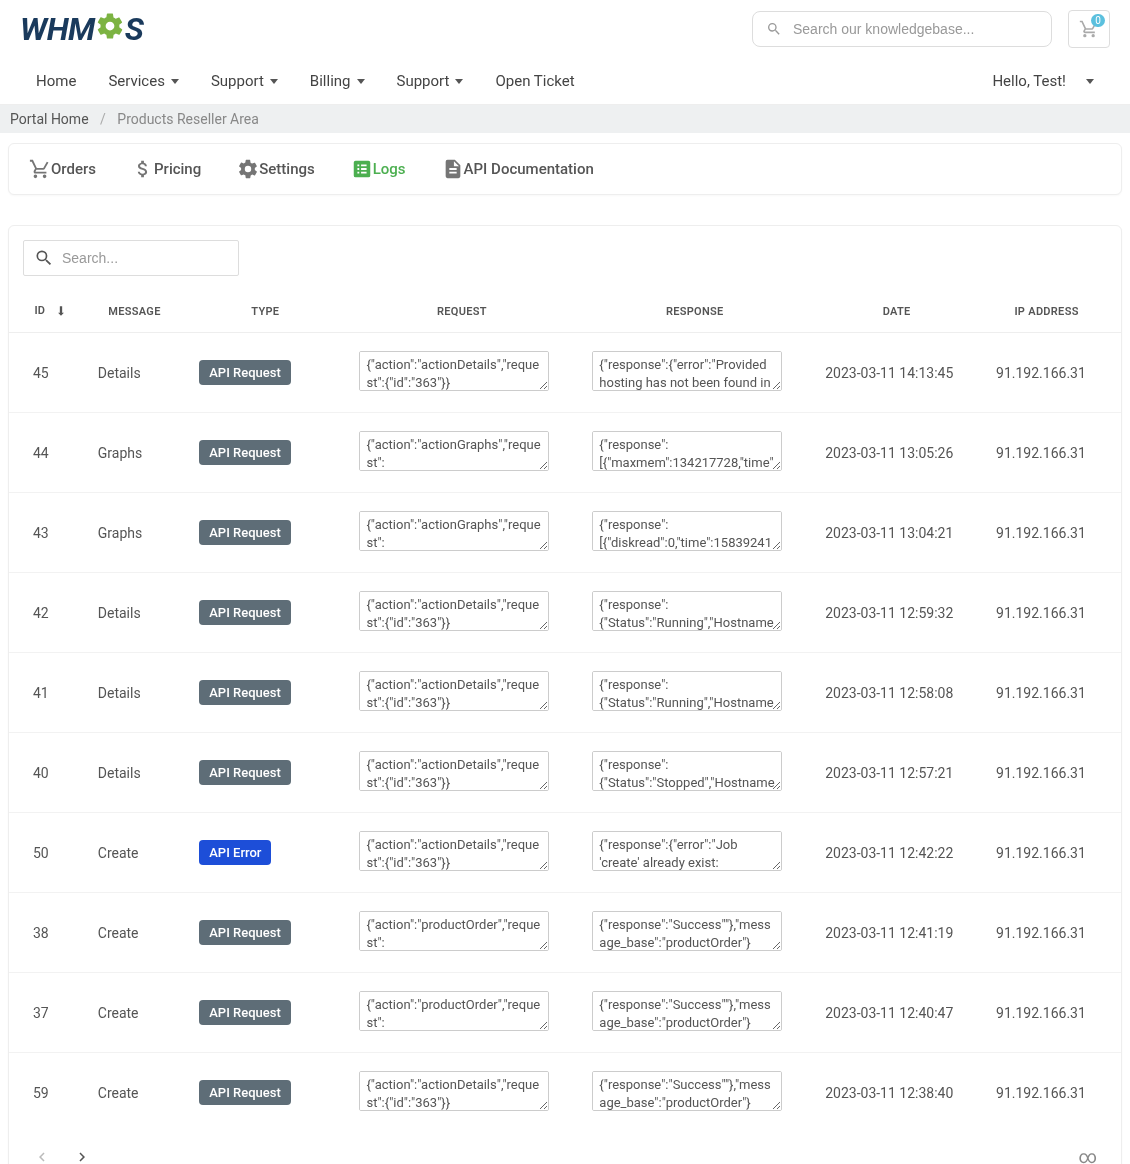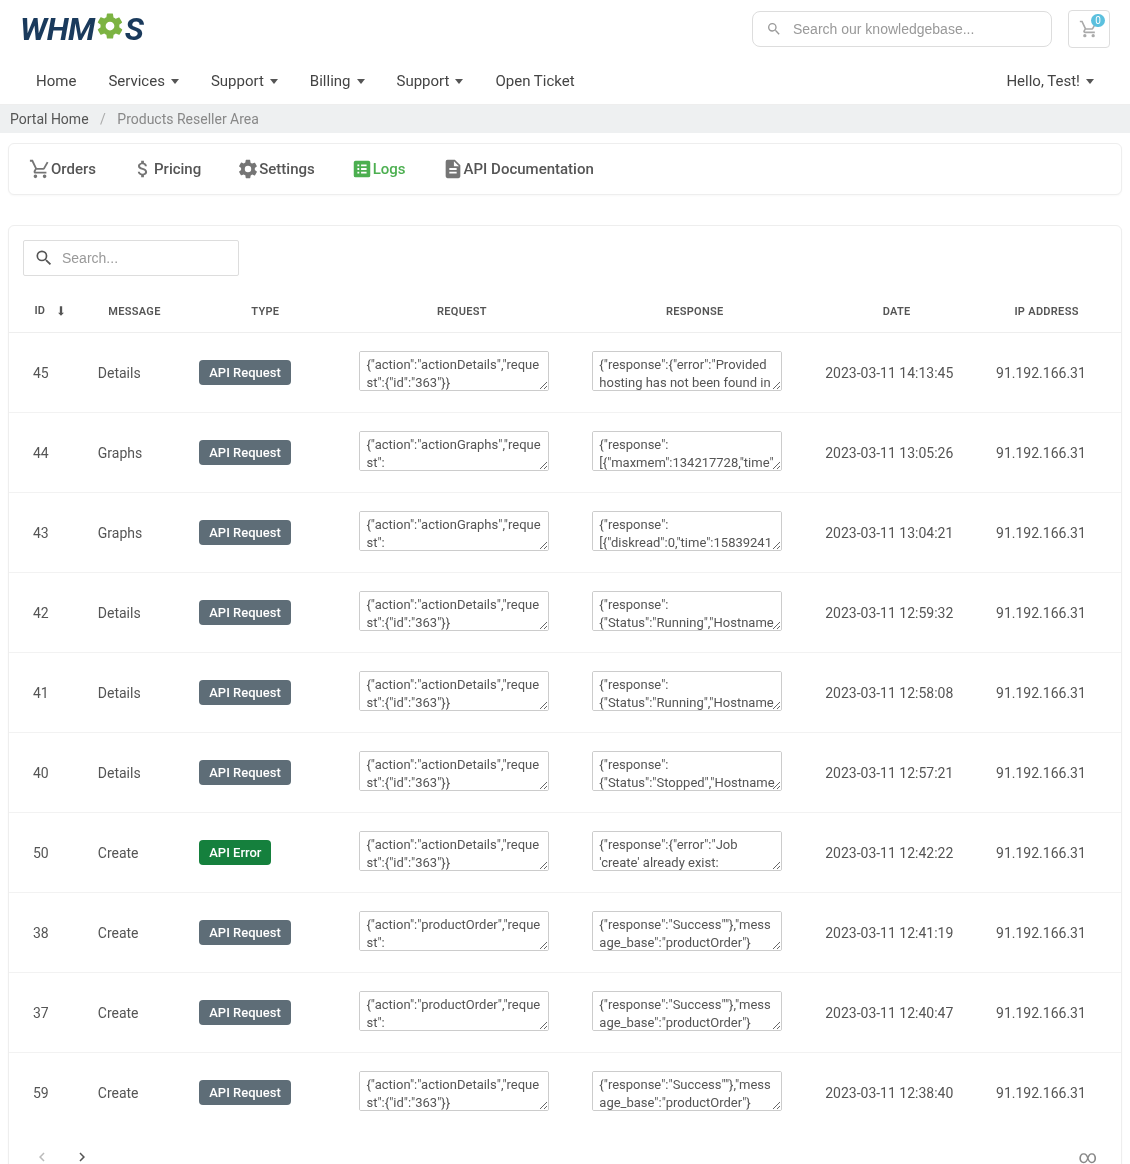--- a/index.html
+++ b/index.html
@@ -14,21 +14,21 @@
 .search-box input { width: 300px; padding: 9px 12px 9px 40px; border: 1px solid #ddd; border-radius: 8px; font-size: 14px; color: #0f172a; }
 .search-box input::placeholder { color: #999; }
 .cart-btn { position: relative; border: 1px solid #ddd; border-radius: 4px; width: 42px; height: 38px; display: flex; align-items: center; justify-content: center; cursor: pointer; }
 .cart-btn svg { width: 20px; height: 20px; fill: #aaa; }
 .cart-badge { position: absolute; top: 3px; right: 4px; background: #5bc0de; color: #fff; font-size: 10px; border-radius: 8px; padding: 0 4px; line-height: 13px; min-width: 14px; text-align: center;}
 
 .main-nav { display: flex; align-items: center; justify-content: space-between; padding: 0 20px; border-bottom: 1px solid #eee; }
 .nav-left { display: flex; }
 .nav-item { padding: 14px 16px; font-size: 15px; color: #444; cursor: pointer; display: flex; align-items: center; gap: 6px;}
 .caret { width: 0; height: 0; border-left: 4px solid transparent; border-right: 4px solid transparent; border-top: 5px solid #555; }
-.nav-user { padding: 14px 16px; color: #444; cursor: pointer; display: flex; align-items: center; gap: 6px; font-size: 15px;}
+.nav-user { padding: 14px 16px; color: #444; cursor: pointer; display: flex; align-items: center; gap: 20px; font-size: 15px;}
 
 .breadcrumb-bar { background: #eef0f1; padding: 6px 10px; font-size: 14px; color: #888; }
 .breadcrumb-bar .bc-home { color: #555; }
 .breadcrumb-bar .sep { margin: 0 8px; color: #aaa; }
 
 .page-wrap { padding: 10px 8px 0; }
 .tab-card { background: #fff; border: 1px solid #eee; border-radius: 6px; padding: 14px 20px; display: flex; gap: 36px; box-shadow: 0 1px 2px rgba(0,0,0,0.03);}
 .tab-item { display: flex; align-items: center; gap: 0; color: #555; font-size: 15px; cursor: pointer;}
 .tab-item.active { color: #4caf50; }
 .tab-item svg { width: 22px; height: 22px; fill: #757575;}
@@ -48,21 +48,21 @@
 th.col-id, td.col-id { padding-left: 24px; width: 70px;}
 th.col-id svg { width:14px; height:14px; fill:#555; vertical-align:middle; margin-left:6px;}
 .col-msg { width: 95px; }
 .col-type { width: 150px; }
 .col-req { width: 200px; }
 .col-resp { width: 200px; }
 .col-date { width: 160px; }
 .col-ip { width: 130px; padding-right: 24px;}
 .badge { display: inline-block; padding: 5px 10px; border-radius: 4px; color: #fff; font-size: 13px; font-weight: 500;}
 .badge-gray { background: #5e6d77; }
-.badge-red { background: #15803d; }
+.badge-red { background: #1d4ed8; }
 textarea.reqresp { width: 190px; height: 40px; font-family: inherit; font-size: 13px; color: #555; padding: 4px 6px; border: 1px solid #ccc; border-radius: 2px; resize: both; line-height: 1.35;}
 tbody tr.no-border-bottom td { border-bottom: none; }
 
 .pager-bar { display: flex; justify-content: space-between; align-items: center; padding: 14px 24px;}
 .pager-left { display: flex; align-items: center; gap: 22px;}
 .pager-left .arrow svg { width: 18px; height: 18px; fill: #bbb; display:block;}
 .pager-left .arrow.enabled svg { fill: #555; }
 .pager-right { display: flex; align-items: center; gap: 24px;}
 .pager-right .inf { color: #888; font-size: 18px; cursor: pointer;}
 </style>

